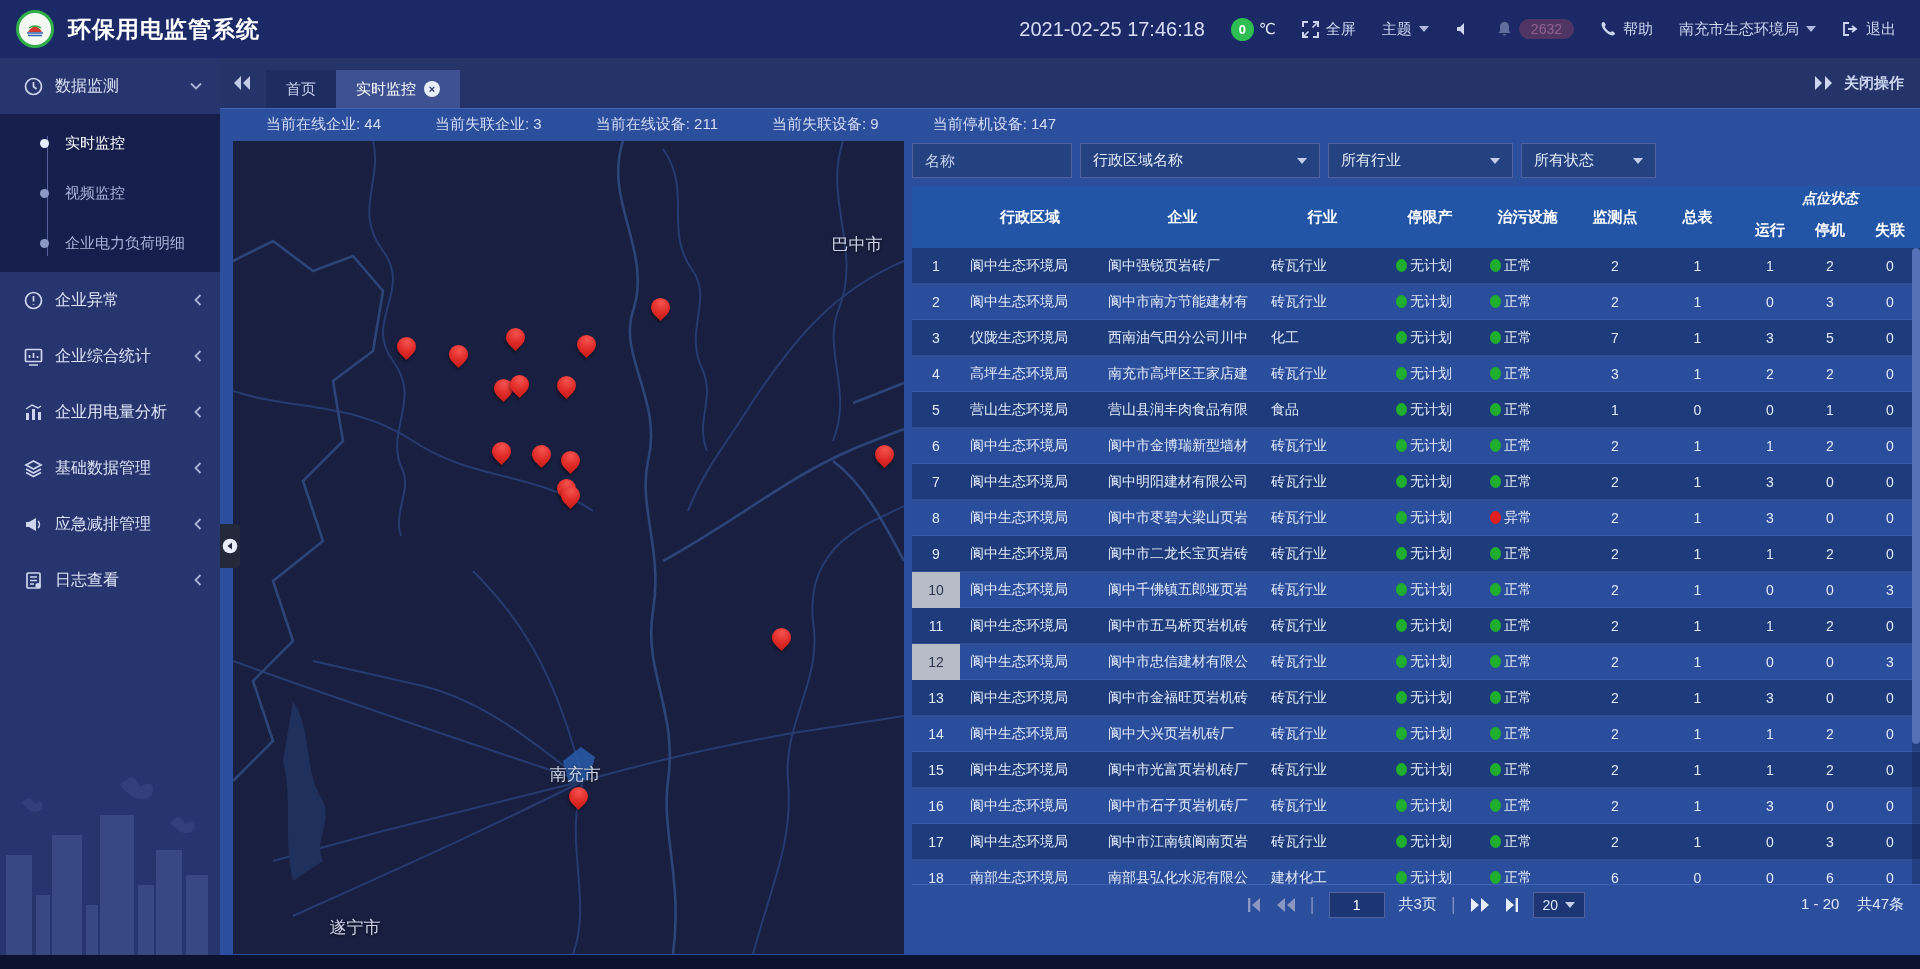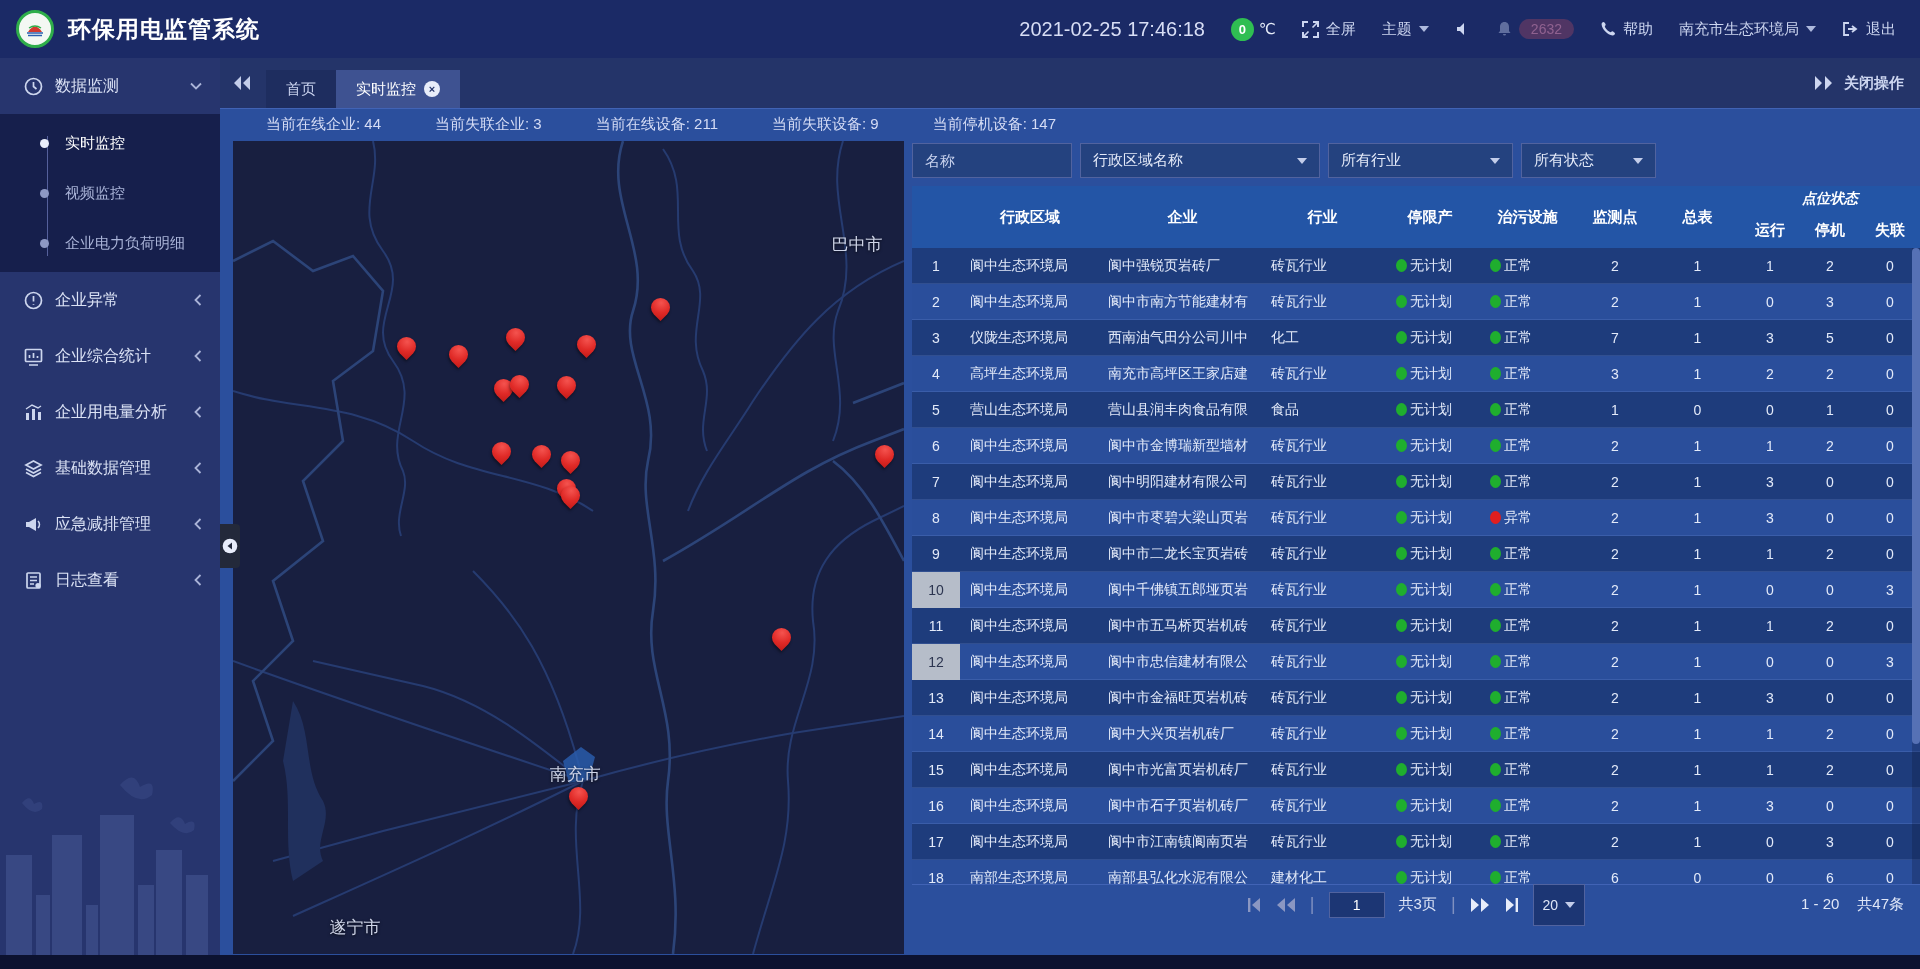--- a/index.html
+++ b/index.html
@@ -117,21 +117,21 @@
   .scroll-thumb { position:absolute; right:0; top:0; width:8px; height:78%; background:#5671b5; border-radius:4px; }
 
   
   .pager { height:40px; background:#2b4f9d; border-top:1px solid #4163b5; display:flex; align-items:center;
            position:relative; color:#dfe6f7; font-size:15px; }
   .pager-center { position:absolute; left:0; right:0; display:flex; align-items:center; justify-content:center; gap:14px; }
   .pg-btn { display:flex; align-items:center; cursor:pointer; }
   .pg-sep { color:#7f90c0; font-size:18px; }
   .pg-input { width:56px; height:26px; background:#1c3674; border:1px solid #51639f; color:#fff;
               text-align:center; font-size:14px; outline:none; }
-  .pg-size { height:42px; background:#1c3674; border:1px solid #51639f; display:flex; align-items:center;
+  .pg-size { height:26px; background:#1c3674; border:1px solid #51639f; display:flex; align-items:center;
              gap:7px; padding:0 9px; cursor:pointer; font-size:14px; }
   .pager-right { position:absolute; right:16px; display:flex; gap:18px; }
 
   .bottom-strip { position:absolute; left:0; bottom:0; width:1920px; height:14px; background:#0c1230; }
 </style>
 </head>
 <body>
 
 <div class="app">
 

